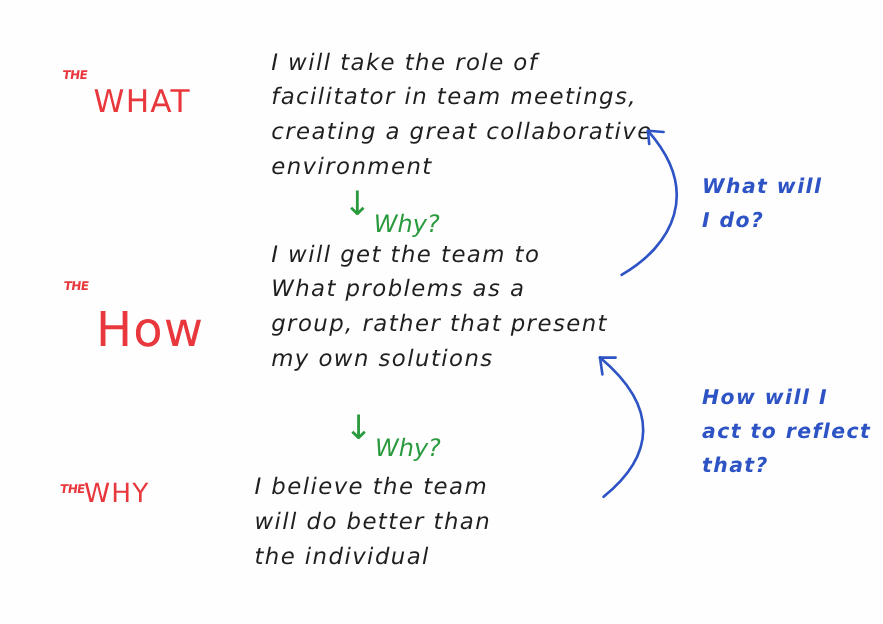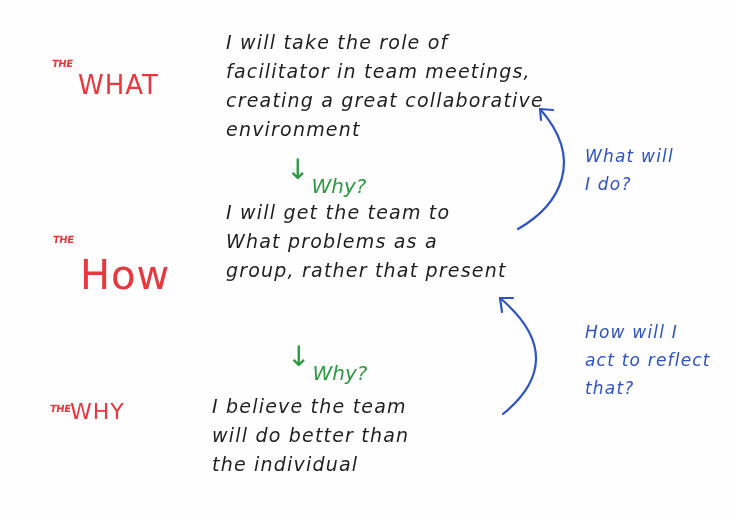--- a/index.html
+++ b/index.html
@@ -71,55 +71,56 @@
     }
     .blue-note {
       position: absolute;
       font-family: "DejaVu Sans", sans-serif;
       font-size: 17px;
       color: #2d53c4;
       line-height: 28px;
       letter-spacing: 1.2px;
       font-style: italic;
     }
-    .blue-note .line { display: block; white-space: nowrap; }
+    .blue-note .line { display: block; white-space: nowrap; font-weight: bold; }
     svg.curves {
       position: absolute;
       left: 0; top: 0;
       width: 736px; height: 520px;
       pointer-events: none;
     }
   </style>
 </head>
 <body>
 
 <div class="canvas">
 
   <span class="label-the" style="left:52px; top:58px;">THE</span>
   <span class="label-big" style="left:78px; top:70px; font-size:26px;">WHAT</span>
 
-  <div class="body-text" style="left:226px; top:28px;">
+  <div class="body-text" style="left:226px; top:38px;">
     <span class="line">I will take the role of</span>
     <span class="line">facilitator in team meetings,</span>
     <span class="line">creating a great collaborative</span>
     <span class="line">environment</span>
   </div>
 
   <div class="green-why" style="left:286px; top:156px;">
     <span class="arrow">↓</span>
     <span class="word">Why?</span>
   </div>
 
   <span class="label-the" style="left:53px; top:234px;">THE</span>
   <span class="label-big" style="left:80px; top:252px; font-size:40px;">How</span>
 
   <div class="body-text" style="left:226px; top:198px;">
     <span class="line">I will get the team to</span>
     <span class="line">What problems as a</span>
     <span class="line">group, rather that present</span>
+    <span class="line">my own solutions</span>
   </div>
 
   <div class="green-why" style="left:287px; top:343px;">
     <span class="arrow">↓</span>
     <span class="word">Why?</span>
   </div>
 
   <span class="label-the" style="left:50px; top:403px;">THE</span>
   <span class="label-big" style="left:70px; top:399px; font-size:22px;">WHY</span>
 

